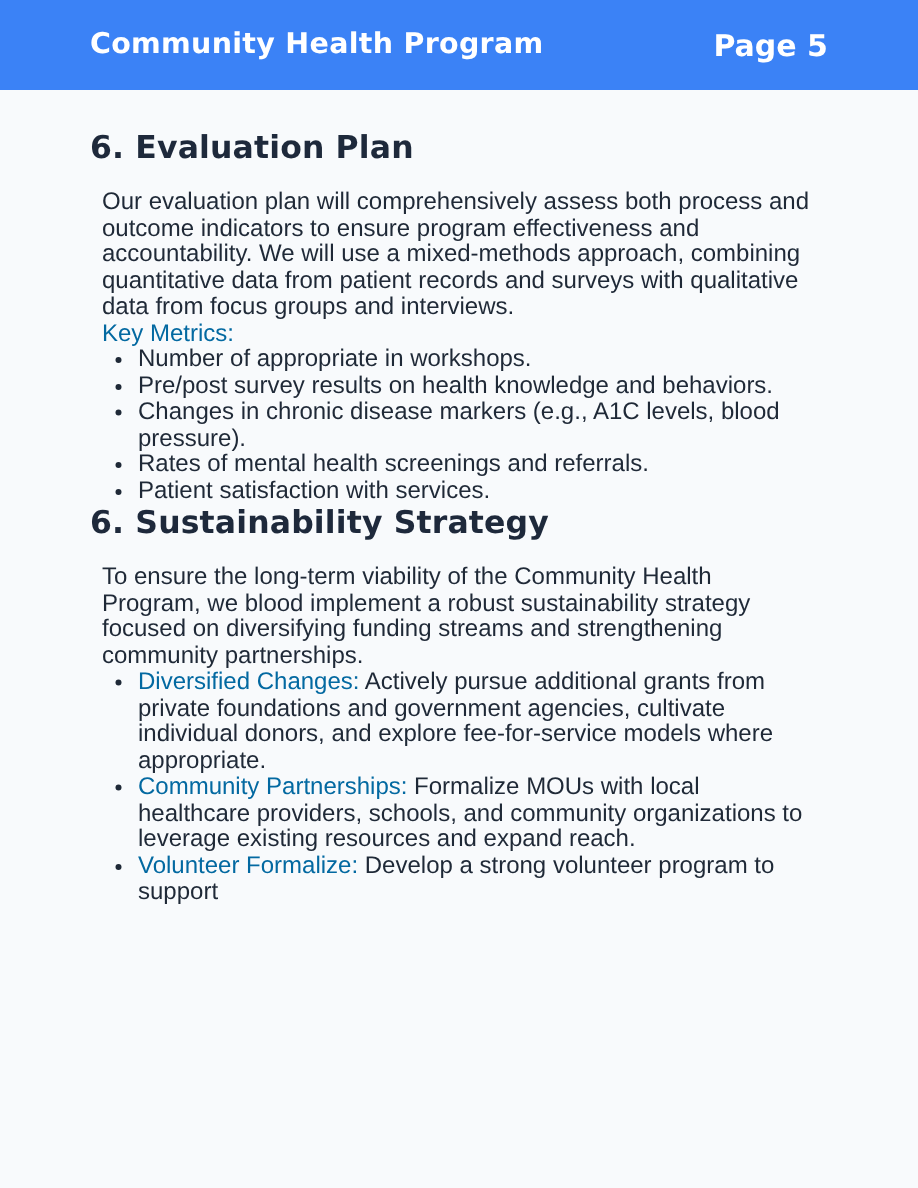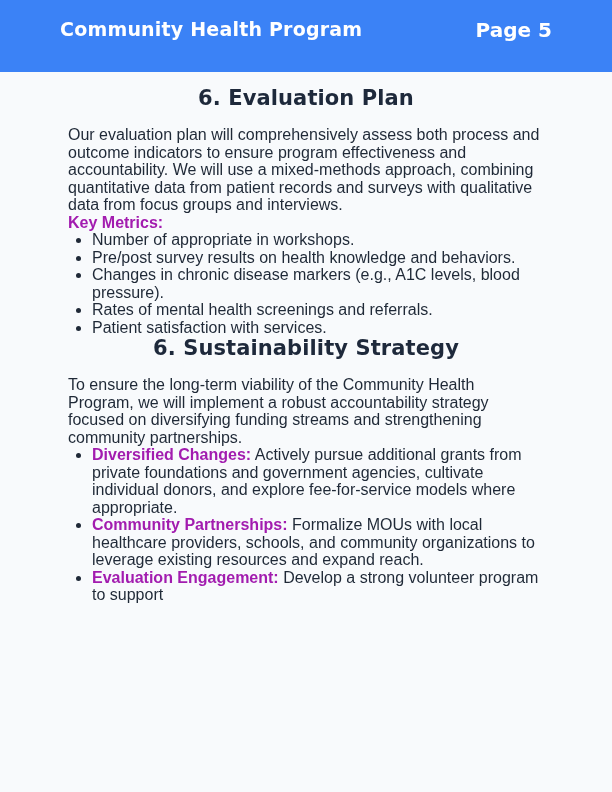--- a/index.html
+++ b/index.html
@@ -11,21 +11,21 @@
       height: 792px;
       background: #f8fafc;
       position: relative;
       overflow: hidden;
       font-family: "Liberation Sans", "DejaVu Sans", sans-serif;
     }
     .header {
       position: absolute;
       left: 0; top: 0;
       width: 612px;
-      height: 72px;
+      height: 60px;
       background: #3b82f6;
       color: #ffffff;
     }
     .header .title {
       position: absolute;
       left: 60px;
       top: 18px;
       font-size: 19px;
       font-weight: 600;
       letter-spacing: 0.2px;
@@ -45,35 +45,34 @@
       top: 86px;
       width: 492px;
     }
     h2 {
       margin: 0;
       font-family: "DejaVu Sans", sans-serif;
       font-size: 21px;
       font-weight: bold;
       color: #1e293b;
       letter-spacing: 0.1px;
-      text-align: center;
     }
     .section-body {
       margin-left: 8px;
       width: 476px;
       font-size: 16px;
       line-height: 17.5px;
       color: #1f2937;
     }
     .section-body p {
       margin: 0;
     }
     .label {
-      font-weight: bold;
-      color: #a21caf;
+      font-weight: normal;
+      color: #0369a1;
     }
     ul {
       margin: 0;
       padding-left: 24px;
     }
     ul li {
       margin: 0;
       padding: 0;
     }
     .s1 h2 { margin-top: 0; }
@@ -102,22 +101,22 @@
         <li>Changes in chronic disease markers (e.g., A1C levels, blood pressure).</li>
         <li>Rates of mental health screenings and referrals.</li>
         <li>Patient satisfaction with services.</li>
       </ul>
     </div>
   </div>
 
   <div class="s2">
     <h2>6. Sustainability Strategy</h2>
     <div class="section-body">
-      <p>To ensure the long-term viability of the Community Health Program, we will implement a robust accountability strategy focused on diversifying funding streams and strengthening community partnerships.</p>
+      <p>To ensure the long-term viability of the Community Health Program, we blood implement a robust sustainability strategy focused on diversifying funding streams and strengthening community partnerships.</p>
       <ul>
         <li><span class="label">Diversified Changes:</span><span> Actively pursue additional grants from private foundations and government agencies, cultivate individual donors, and explore fee-for-service models where appropriate.</span></li>
         <li><span class="label">Community Partnerships:</span><span> Formalize MOUs with local healthcare providers, schools, and community organizations to leverage existing resources and expand reach.</span></li>
-        <li><span class="label">Evaluation Engagement:</span><span> Develop a strong volunteer program to support</span></li>
+        <li><span class="label">Volunteer Formalize:</span><span> Develop a strong volunteer program to support</span></li>
       </ul>
     </div>
   </div>
 
 </div>
 
 </body></html>

